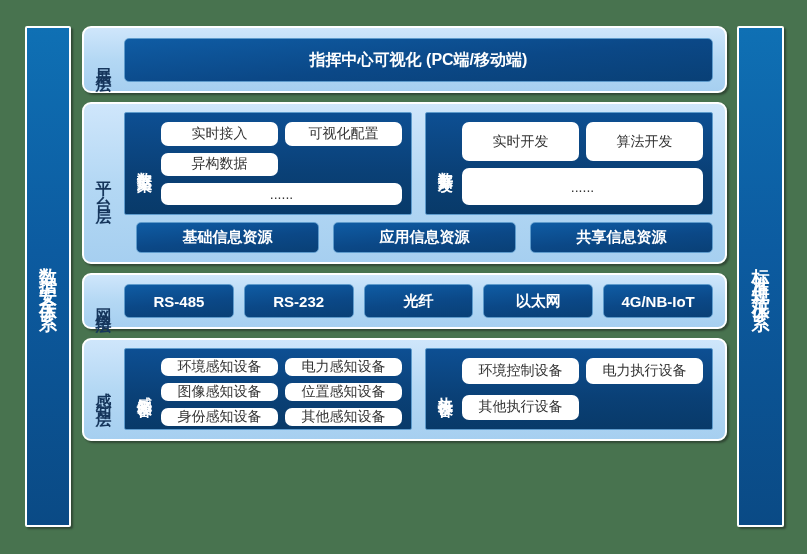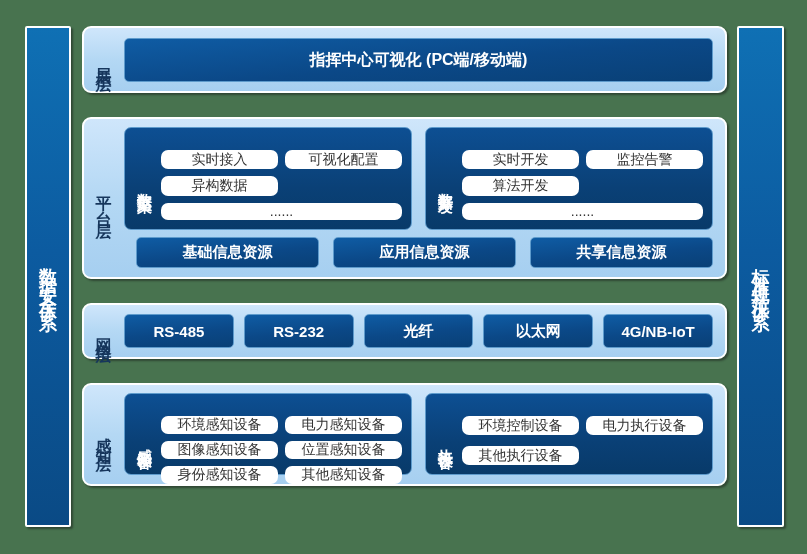--- a/index.html
+++ b/index.html
@@ -23,21 +23,21 @@
   .pillar-left  { left: 25px; }
   .pillar-right { left: 737px; width: 47px; }
   .pillar .v-text {
     color: #ffffff; font-size: 18px; font-weight: 700;
     letter-spacing: 9px; padding-top: 9px;
   }
 
   
   .main {
     position: absolute; left: 82px; top: 26px; width: 645px; height: 501px;
-    display: flex; flex-direction: column; gap: 24px;
+    display: flex; flex-direction: column; gap: 9px;
   }
   .panel {
     background: linear-gradient(180deg, #CFE6FB 0%, #B4D8F4 50%, #A6CFF0 100%);
     border: 2px solid #ffffff; border-radius: 9px;
     box-shadow: 2px 2px 2px rgba(20,20,20,0.45);
     display: flex;
   }
   .layer-label {
     width: 38px; flex: 0 0 38px;
     display: flex; align-items: center; justify-content: center;
@@ -63,23 +63,23 @@
 
   
   .row-app { height: 72px; }
   .row-app .content { display: grid; grid-template-columns: repeat(4, 1fr); gap: 6px 9px; }
 
   
   .row-platform { height: 162px; }
   .row-platform .content { flex-direction: column; gap: 7px; }
   .groups { display: flex; gap: 13px; flex: 1; min-height: 0; }
   .group {
-    flex: 1; display: flex; gap: 4px; padding: 22px 9px 9px 6px;
+    flex: 1; display: flex; gap: 4px; padding: 9px 9px 9px 6px;
     background: linear-gradient(180deg, #0D4F93 0%, #0A4076 60%, #083A69 100%);
-    border: 1px solid #5E9BCC; border-radius: 7px; min-width: 0;
+    border: 1px solid #5E9BCC; border-radius: 2px; min-width: 0;
   }
   .group-label {
     flex: 0 0 26px; display: flex; align-items: center; justify-content: center;
     color: #ffffff; font-size: 15px; font-weight: 700;
   }
   .group-label .v-text { letter-spacing: 2px; }
   .group-items { flex: 1; display: grid; grid-template-columns: 1fr 1fr; gap: 7px; min-width: 0; }
   .white-box {
     background: #ffffff; border-radius: 7px;
     color: #333333; font-size: 14px; font-weight: 500;
@@ -136,21 +136,20 @@
               <div class="white-box">异构数据</div>
               <div class="white-box span2">......</div>
             </div>
           </div>
           <div class="group">
             <div class="group-label">
               <span class="v-text">数据开发</span>
             </div>
             <div class="group-items">
               <div class="white-box">实时开发</div>
-              <div class="white-box">监控告警</div>
               <div class="white-box">算法开发</div>
               <div class="white-box span2">......</div>
             </div>
           </div>
         </div>
         <div class="resources">
           <div class="dark-box">基础信息资源</div>
           <div class="dark-box">应用信息资源</div>
           <div class="dark-box">共享信息资源</div>
         </div>

